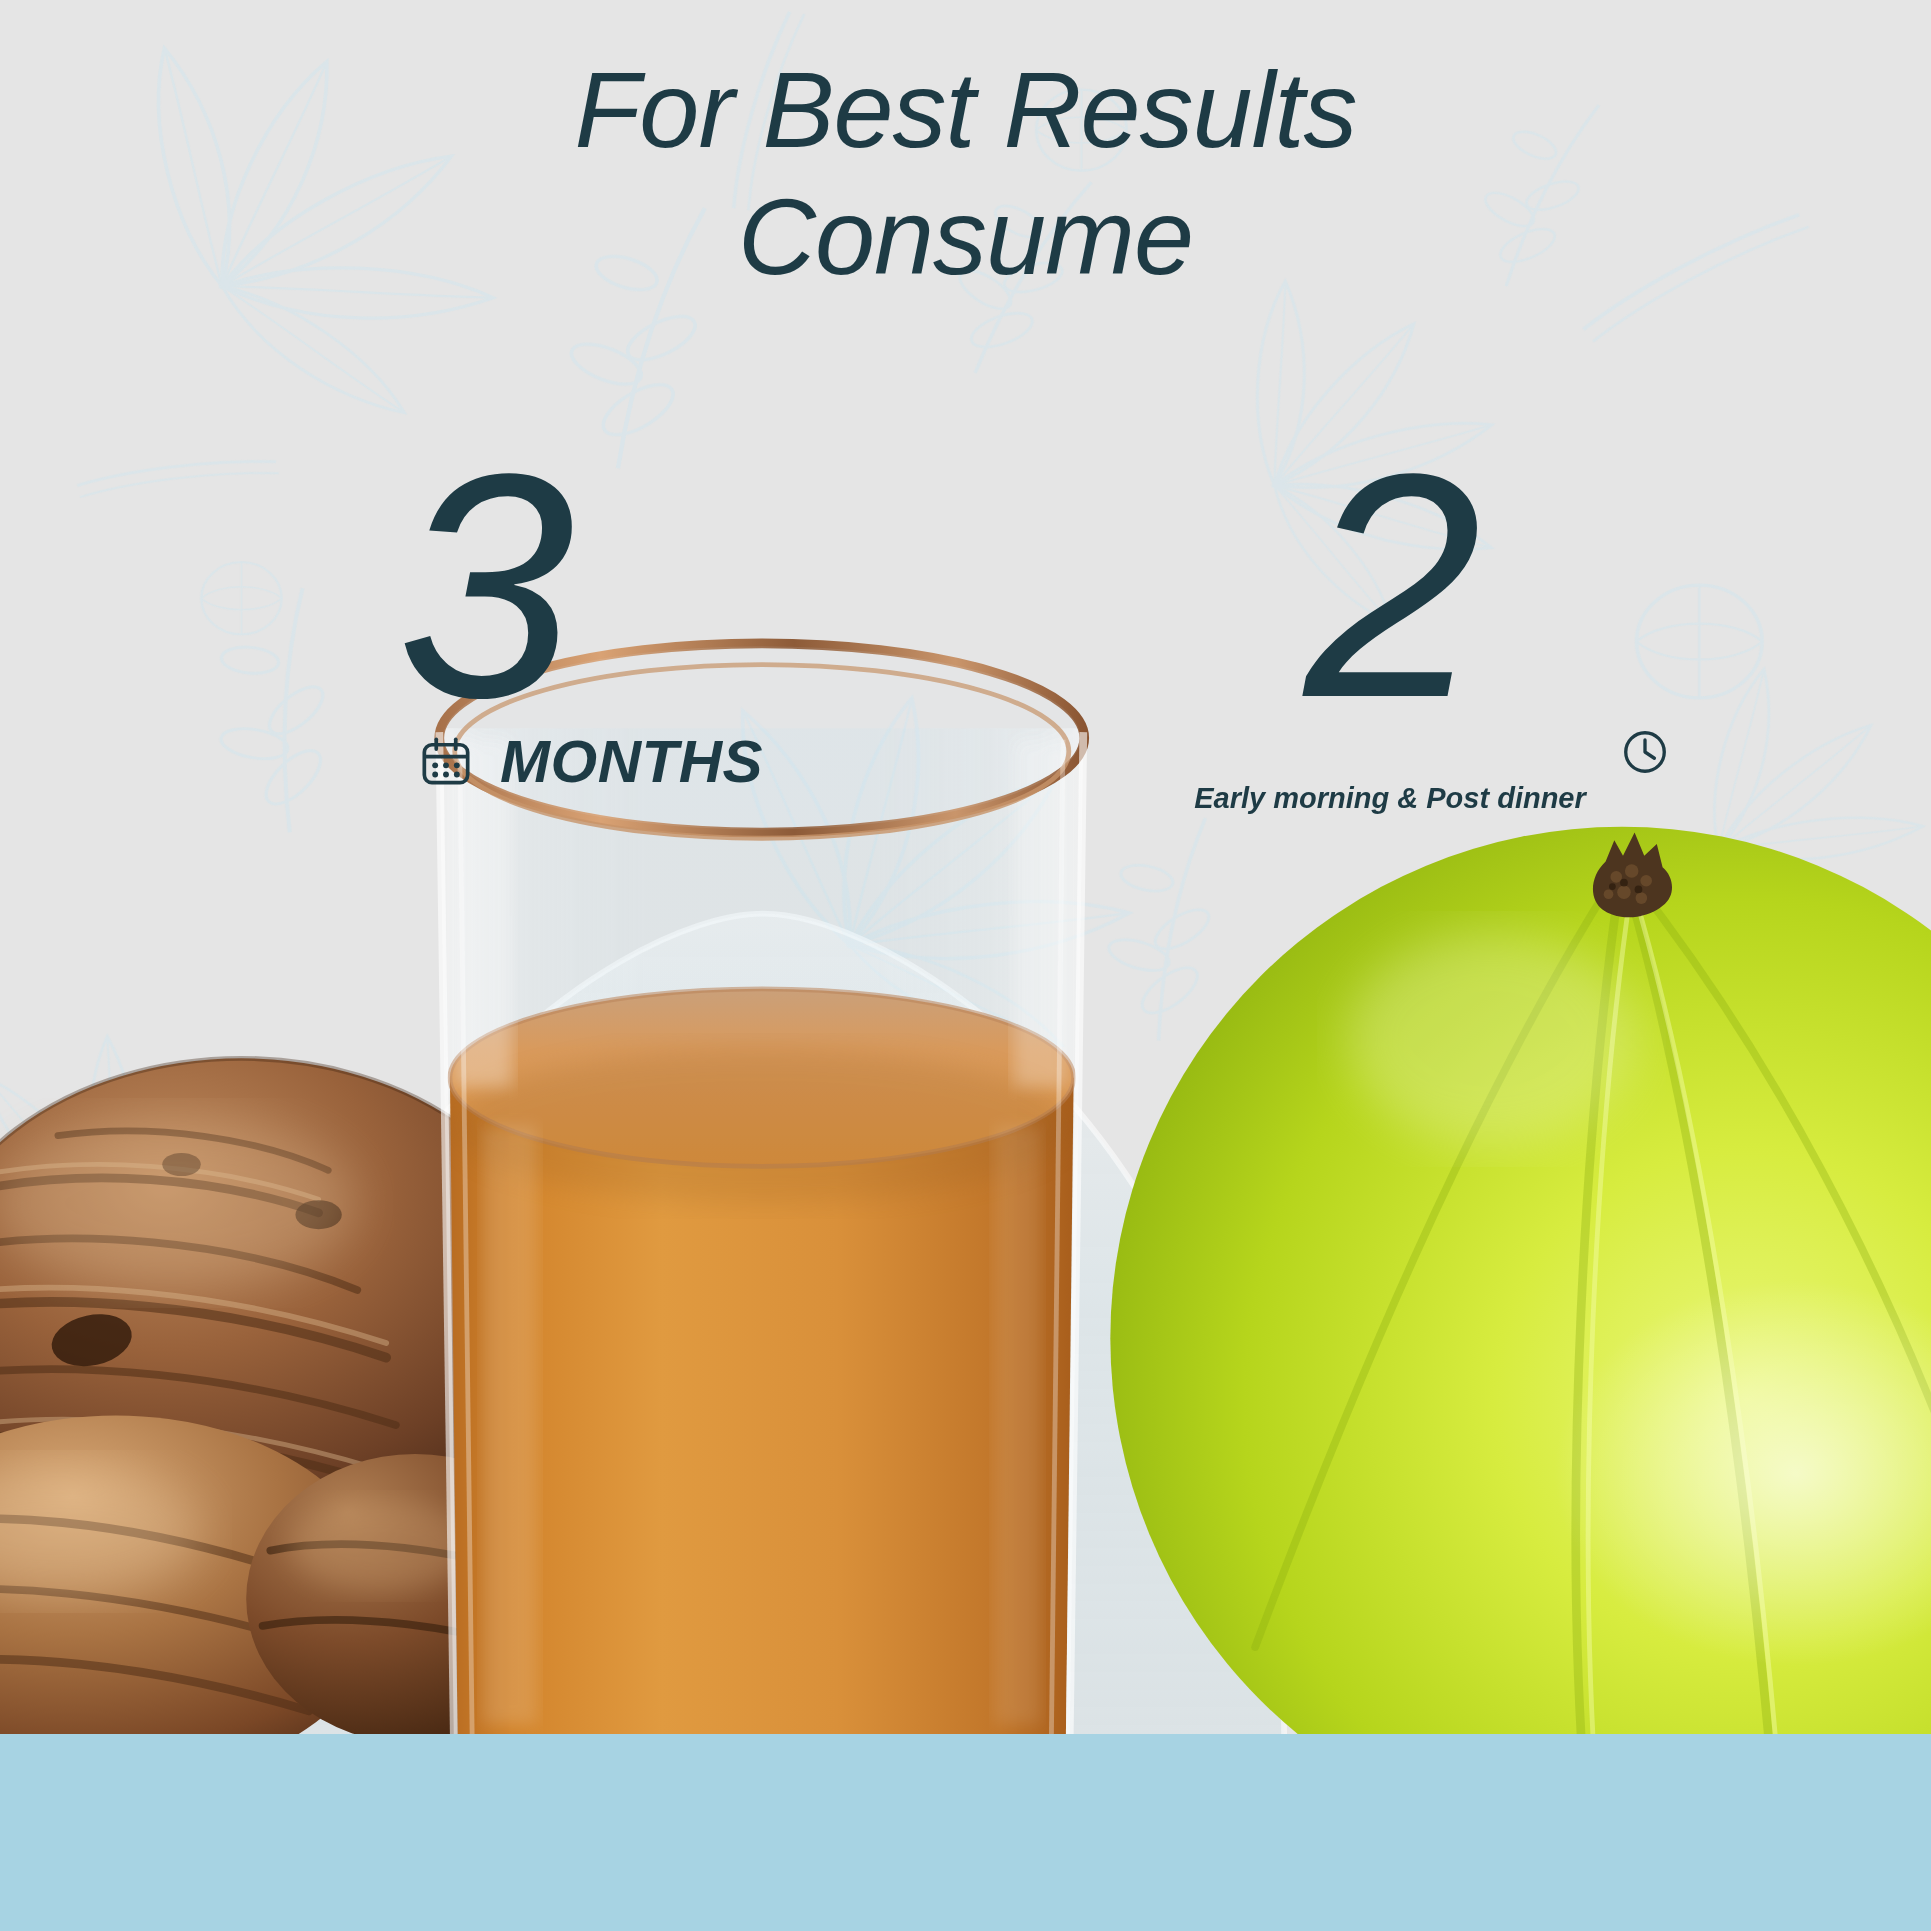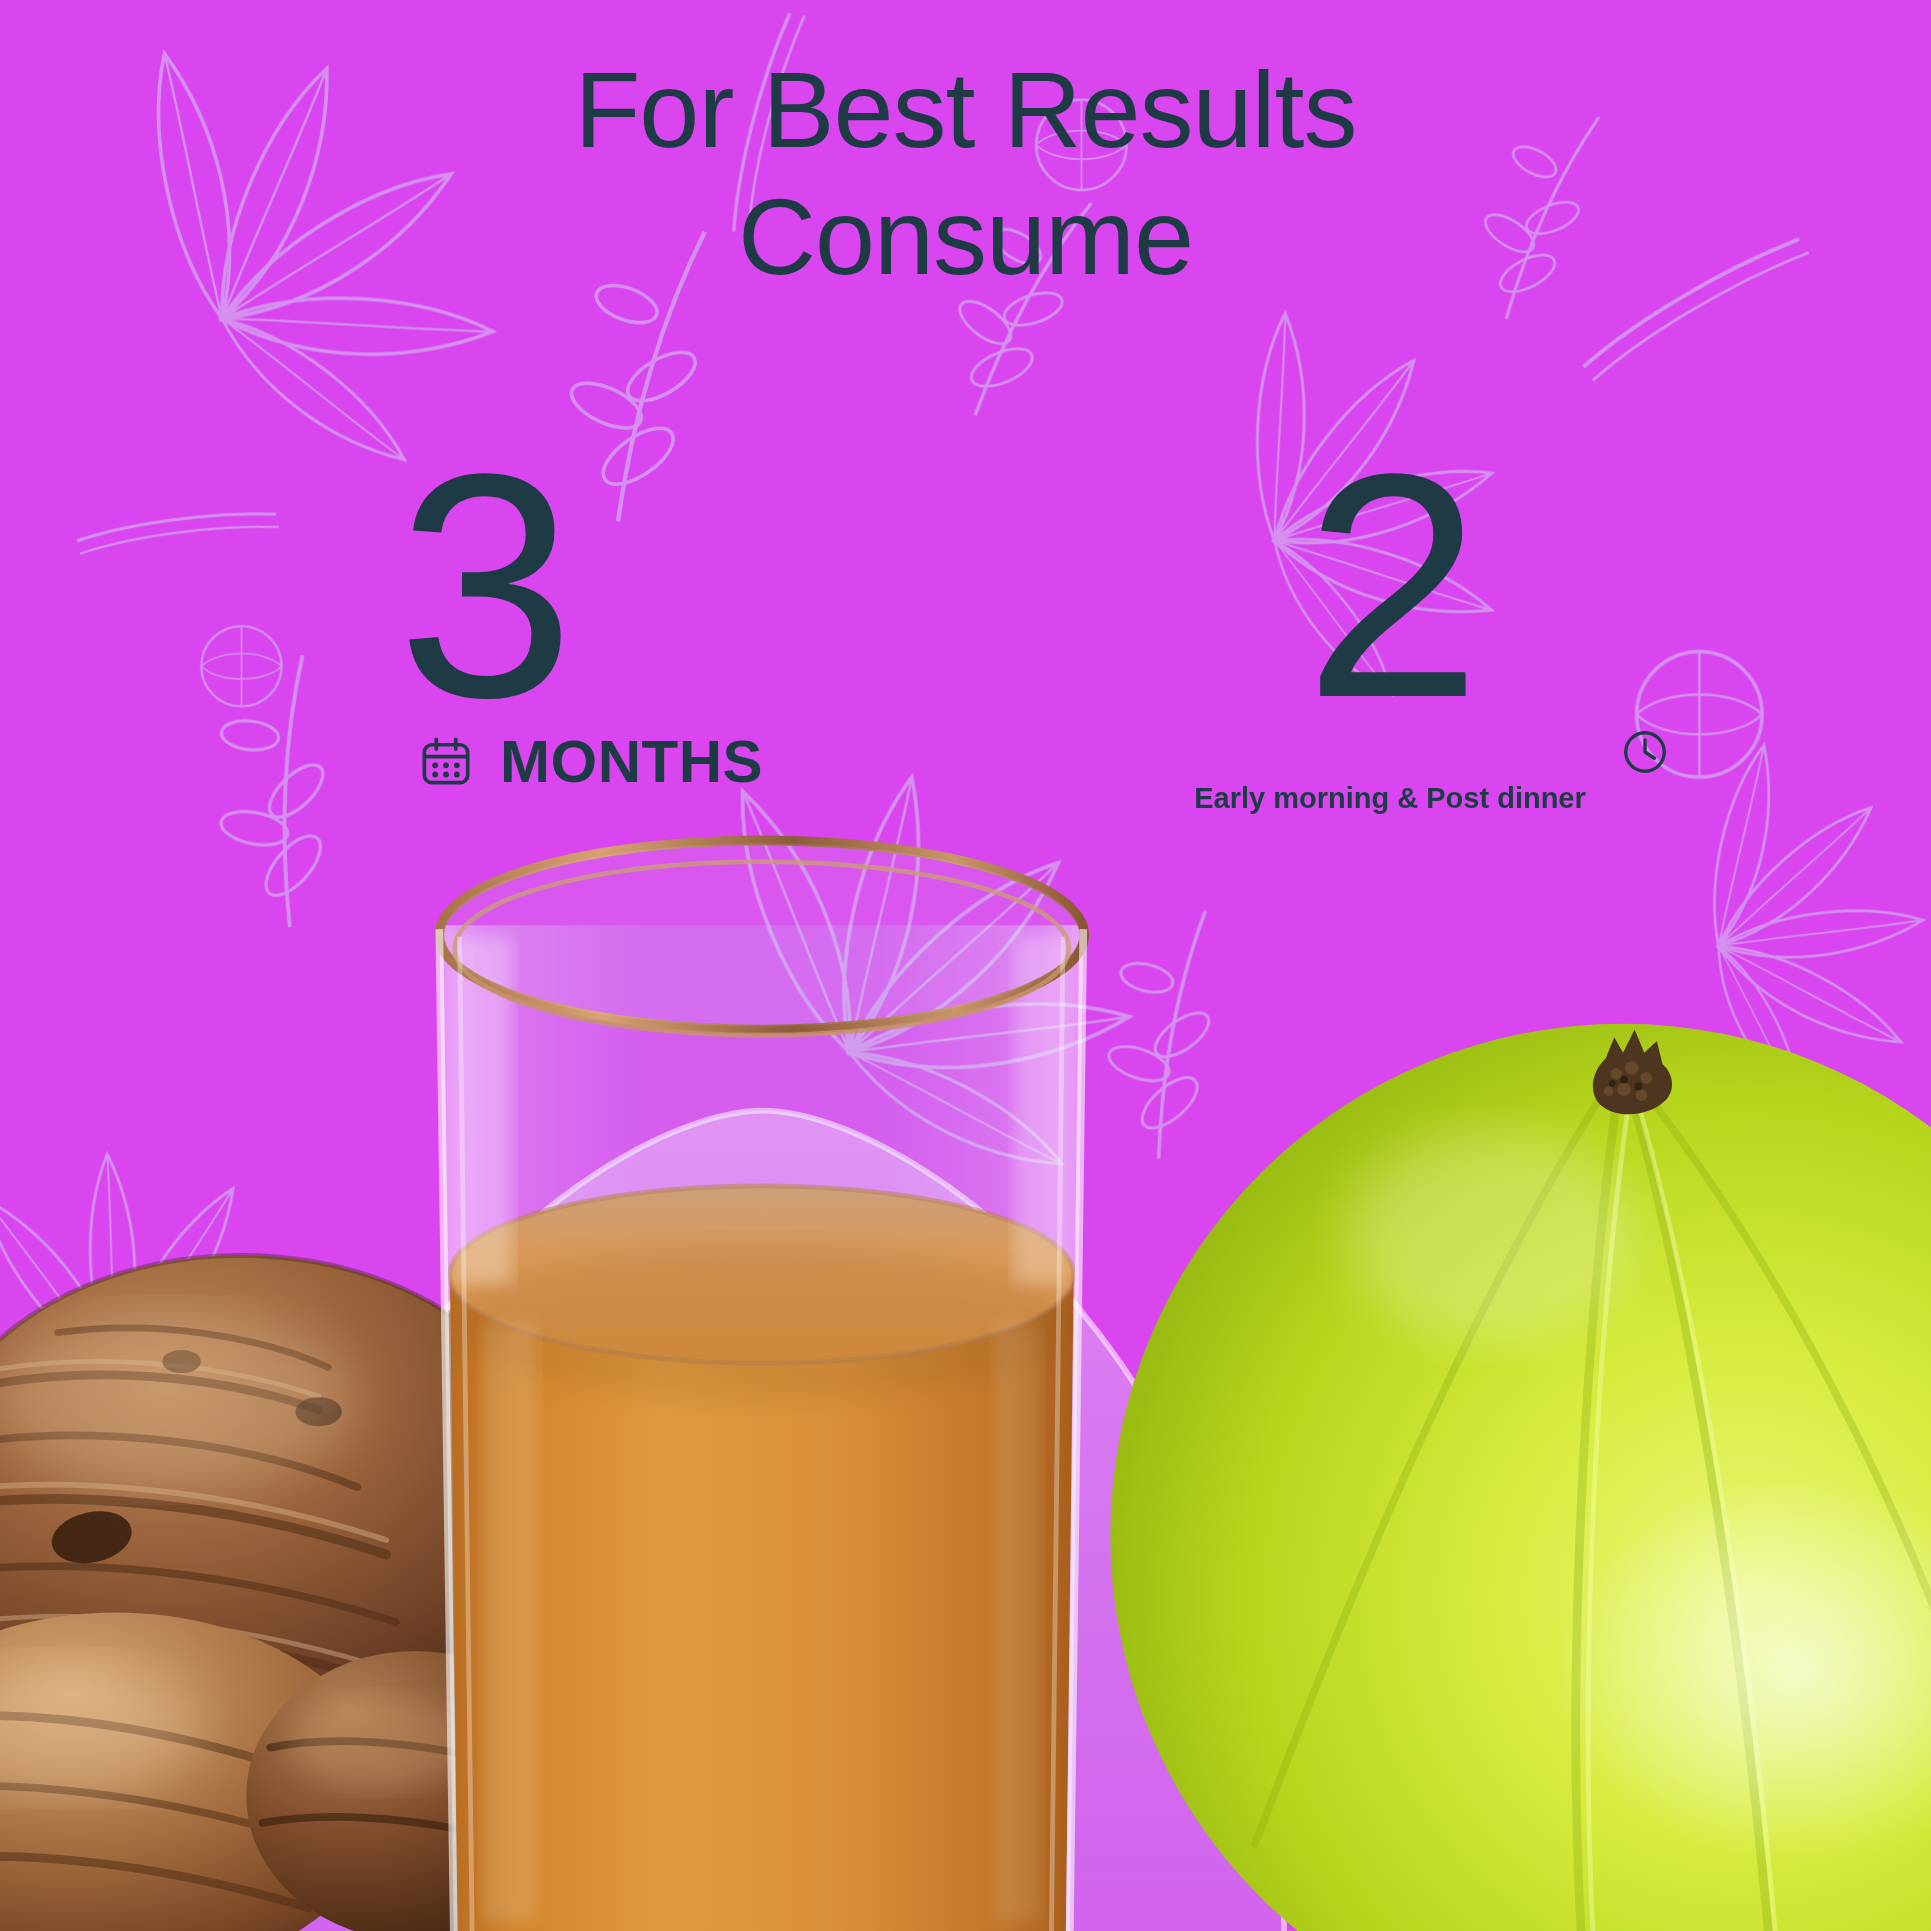--- a/index.html
+++ b/index.html
@@ -7,23 +7,24 @@
   html,body { width:1931px; height:1931px; overflow:hidden; }
   body {
     font-family:"Liberation Sans", sans-serif;
     background:#a7d3e3;
     position:relative;
   }
 
   
   #poster{
     position:absolute; inset:0;
-    width:1931px; height:1931px;
-    background:#d946ef;
+    width:1931px; height:1734px;
+    background:#e5e5e5;
     overflow:hidden;
+    font-style:italic;
   }
 
   
   .watermark{
     position:absolute; inset:0;
     opacity:.55;
     pointer-events:none;
   }
   .watermark svg{ width:100%; height:100%; display:block; }
 

